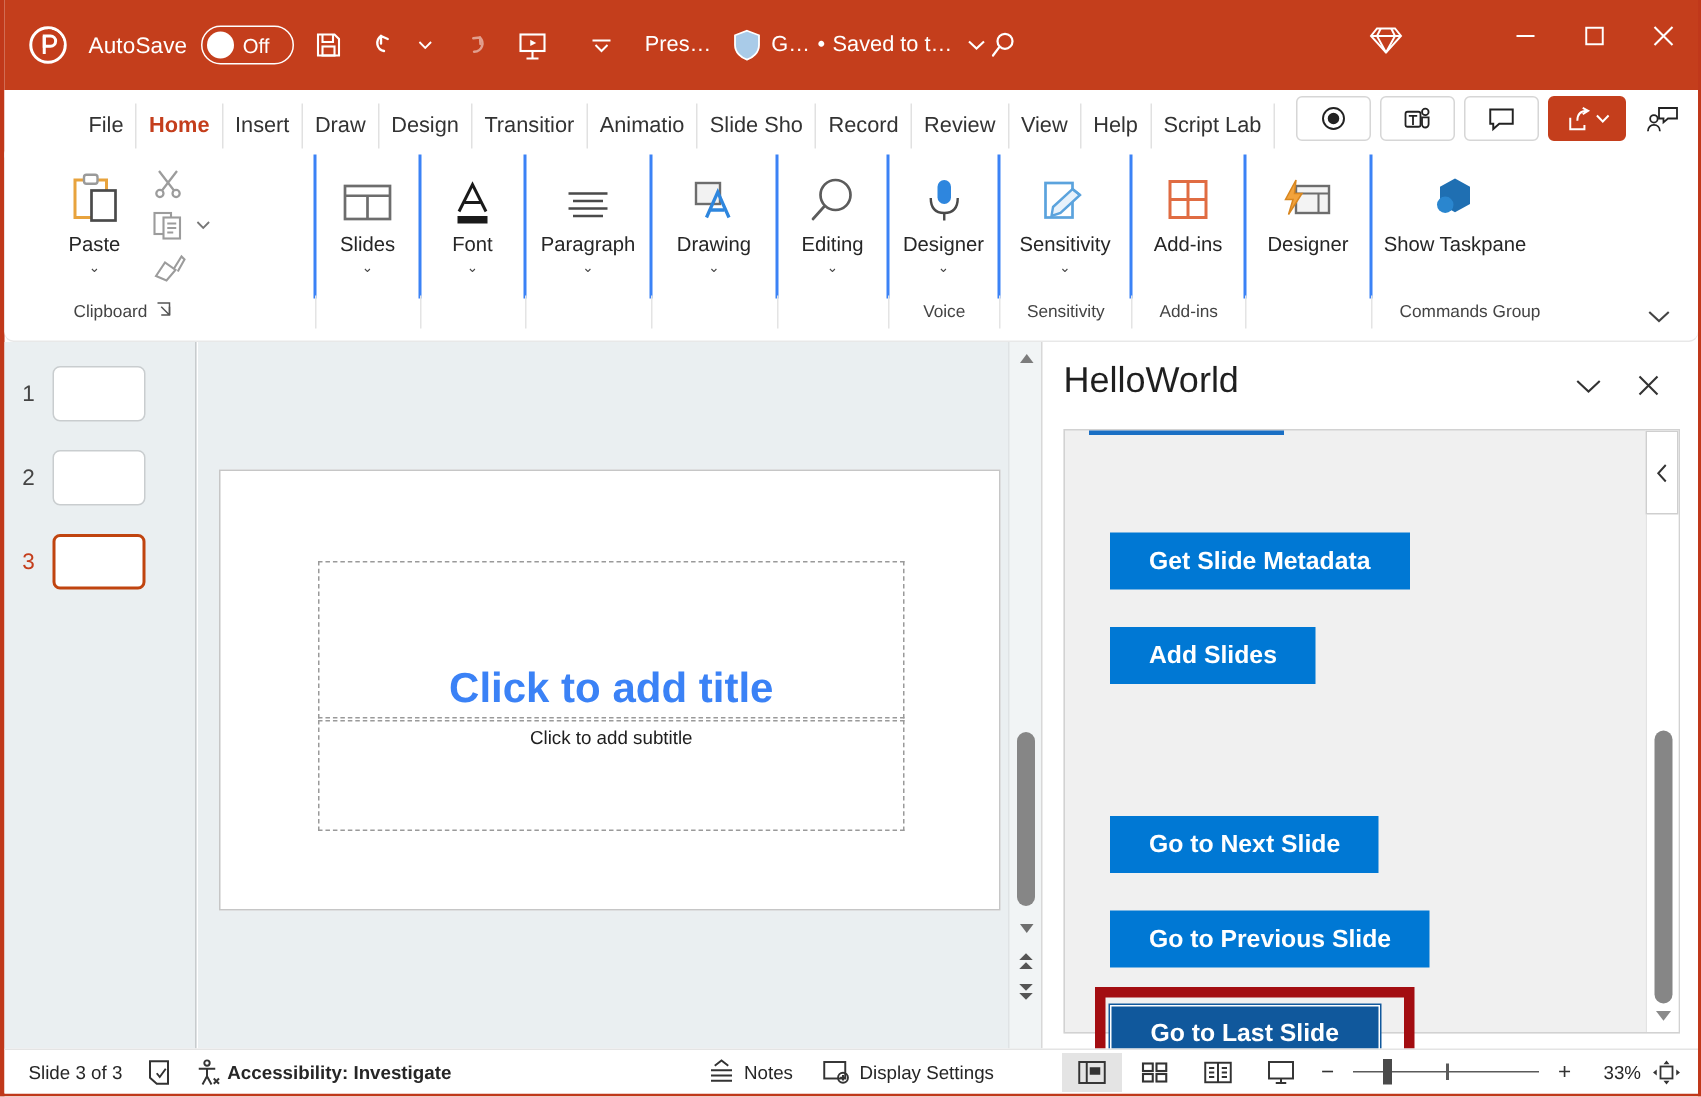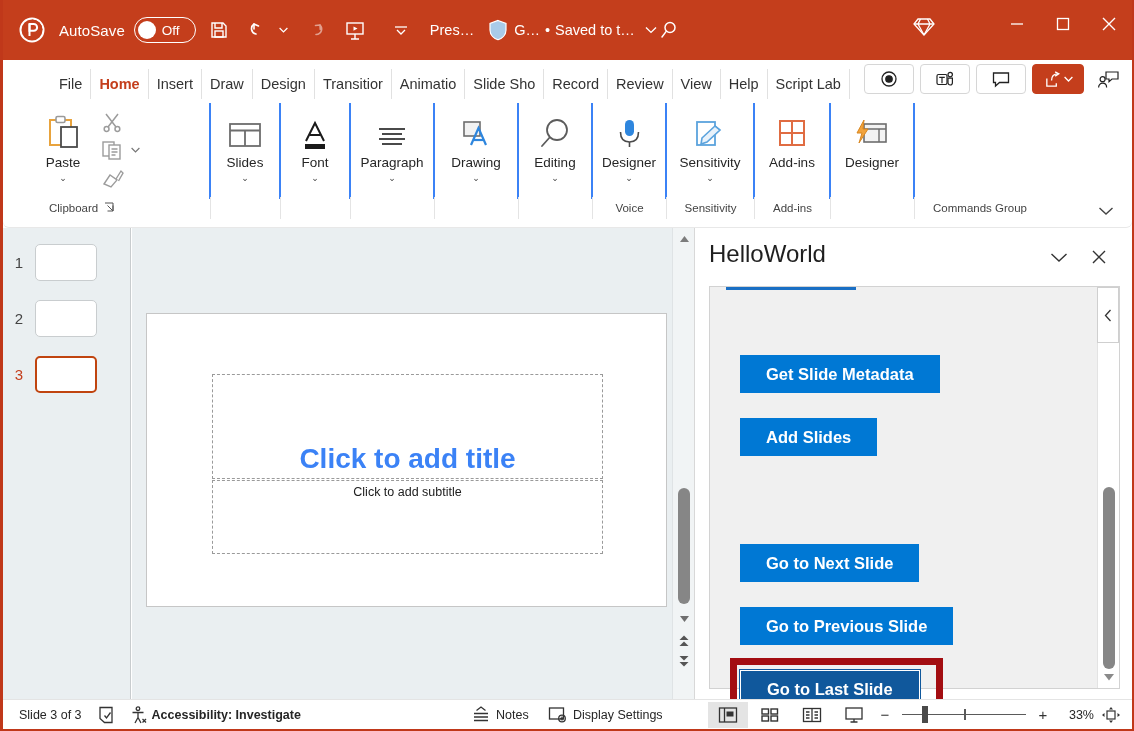--- a/index.html
+++ b/index.html
@@ -512,20 +512,31 @@
             <svg width="40" height="36" viewBox="0 0 40 36" fill="none">
               <rect x="12" y="7" width="22" height="18" fill="#f3f3f3" stroke="#6d6d6d" stroke-width="1.6"></rect>
               <path d="M12 12h22M27 12v13" stroke="#6d6d6d" stroke-width="1.4"></path>
               <path d="M12 3 L5 16 H10 L7 26 L16 12 H11 Z" fill="#f2a33c" stroke="#d8861f" stroke-width="1"></path>
             </svg>
           </div>
           <div class="lbl">Designer</div>
         </div>
       </div>
 
+      <div class="rgroup noborder" style="width:110px;">
+        <div class="bigbtn" style="width:106px;">
+          <div class="ic">
+            <svg width="40" height="38" viewBox="0 0 40 38" fill="none">
+              <path d="M20 4 L30 9.5 V21 L20 26.5 L10 21 V9.5 Z" fill="#1f6fb2"></path>
+              <circle cx="13.5" cy="21.5" r="5.5" fill="#2a86cf"></circle>
+            </svg>
+          </div>
+          <div class="lbl">Show Taskpane</div>
+        </div>
+      </div>
     </div>
 
     <div class="grouplabels">
       <div class="glab" style="width:188px;justify-content:flex-start;padding-left:26px;">
         <span>Clipboard</span>
         <span class="dialog-launch">
           <svg width="11" height="11" viewBox="0 0 11 11" fill="none" stroke="#555" stroke-width="1">
               <path d="M1 1h8v8"></path>
               <path d="M9 9 L3.5 3.5M3.5 9H9V3.5"></path>
             </svg>

